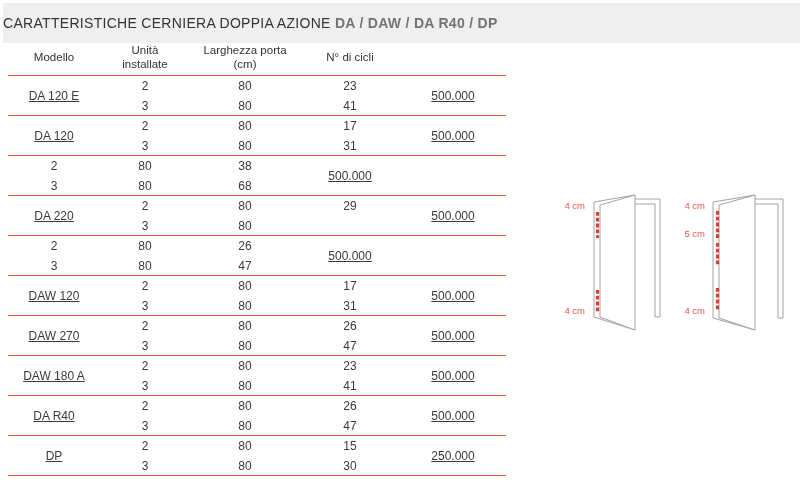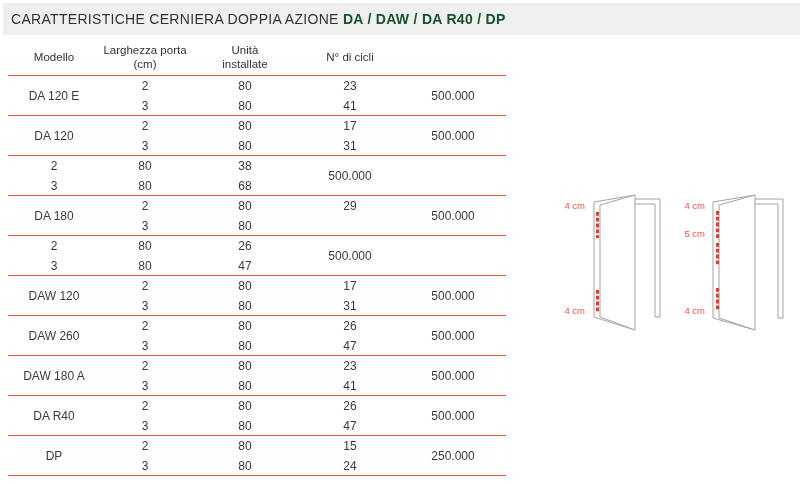--- a/index.html
+++ b/index.html
@@ -2,39 +2,39 @@
 <html><head>
 <meta charset="utf-8">
 <style>
   html,body{margin:0;padding:0;background:#fff;}
   .page{
     position:relative;width:800px;height:484px;background:#ffffff;
     font-family:"Liberation Sans",sans-serif;color:#3a3a3a;overflow:hidden;
   }
   
   .title-band{
-    position:absolute;left:3px;top:3px;right:0;height:32px;
-    background:#efefef;display:flex;align-items:center;padding-left:8px;
+    position:absolute;left:3px;top:3px;right:0;height:40px;
+    background:#efefef;display:flex;align-items:center;padding-left:0;
     box-sizing:border-box;
   }
   .title-band .t-reg{font-size:14px;letter-spacing:.3px;color:#333;font-weight:400;white-space:pre;}
-  .title-band .t-bold{font-size:14px;letter-spacing:.3px;color:#14532d;font-weight:700;white-space:pre;}
+  .title-band .t-bold{font-size:14px;letter-spacing:.3px;color:#737373;font-weight:700;white-space:pre;}
   
   .spec-table{position:absolute;left:8px;top:38px;width:498px;}
   .thead,.tgroup{
     display:grid;grid-template-columns:92px 90px 110px 100px 106px;
     box-sizing:border-box;
   }
   .thead{
     height:38px;border-bottom:1.6px solid #e2574e;
     align-items:center;text-align:center;font-size:11.5px;line-height:14px;color:#333;
   }
   .tgroup{height:40px;border-bottom:1.6px solid #e2574e;font-size:12px;}
   .cell{text-align:center;}
-  .cell.center{display:flex;align-items:center;justify-content:center;height:100%;}
+  .cell.center{display:flex;align-items:center;justify-content:center;height:100%;text-decoration:underline;}
   .cell.stack{display:flex;flex-direction:column;height:100%;}
   .cell.stack span{display:block;height:20px;line-height:20px;}
   
   .door-svg{position:absolute;}
   .door-svg.left{left:556px;top:190px;}
   .door-svg.right{left:678px;top:190px;}
   .door-line{stroke:#a3a3a3;stroke-width:1;fill:none;}
   .door-face{fill:#ffffff;stroke:#a3a3a3;stroke-width:1;}
   .hinge{stroke:#df3b2f;stroke-width:3.2;stroke-dasharray:3.8 2;fill:none;}
   .dim-label{fill:#e2574e;font-family:"Liberation Sans",sans-serif;font-size:9.5px;}
@@ -47,27 +47,27 @@
   <div class="title-band">
     <span class="t-reg">CARATTERISTICHE CERNIERA DOPPIA AZIONE </span>
     <span class="t-bold">DA / DAW / DA R40 / DP</span>
   </div>
 
   <div class="spec-table">
 
     <div class="thead">
       <div class="cell">Modello</div>
       <div class="cell">
+        <span>Unità</span><br>
+        <span>installate</span>
+      </div>
+      <div class="cell">
         <span>Larghezza porta</span><br>
         <span>(cm)</span>
       </div>
-      <div class="cell">
-        <span>Unità</span><br>
-        <span>installate</span>
-      </div>
       <div class="cell">N° di cicli</div>
     </div>
 
     <div class="tgroup">
       <div class="cell center">DA 120 E</div>
       <div class="cell stack">
           <span>2</span>
           <span>3</span>
         </div>
       <div class="cell stack">
@@ -108,21 +108,21 @@
           <span>80</span>
         </div>
       <div class="cell stack">
           <span>38</span>
           <span>68</span>
         </div>
       <div class="cell center">500.000</div>
     </div>
 
     <div class="tgroup">
-      <div class="cell center">DA 180</div>
+      <div class="cell center">DA 220</div>
       <div class="cell stack">
           <span>2</span>
           <span>3</span>
         </div>
       <div class="cell stack">
           <span>80</span>
           <span>80</span>
         </div>
       <div class="cell stack">
           <span>29</span>
@@ -157,21 +157,21 @@
           <span>80</span>
         </div>
       <div class="cell stack">
           <span>17</span>
           <span>31</span>
         </div>
       <div class="cell center">500.000</div>
     </div>
 
     <div class="tgroup">
-      <div class="cell center">DAW 260</div>
+      <div class="cell center">DAW 270</div>
       <div class="cell stack">
           <span>2</span>
           <span>3</span>
         </div>
       <div class="cell stack">
           <span>80</span>
           <span>80</span>
         </div>
       <div class="cell stack">
           <span>26</span>
@@ -219,21 +219,21 @@
       <div class="cell stack">
           <span>2</span>
           <span>3</span>
         </div>
       <div class="cell stack">
           <span>80</span>
           <span>80</span>
         </div>
       <div class="cell stack">
           <span>15</span>
-          <span>24</span>
+          <span>30</span>
         </div>
       <div class="cell center">250.000</div>
     </div>
 
   </div>
 
   <svg class="door-svg left" width="120" height="150" viewBox="0 0 120 150">
     <line class="door-line" x1="38" y1="12" x2="38" y2="127"></line>
     <path class="door-line" d="M38,12 L79,5"></path>
     <path class="door-line" d="M38,127 L79,140"></path>

